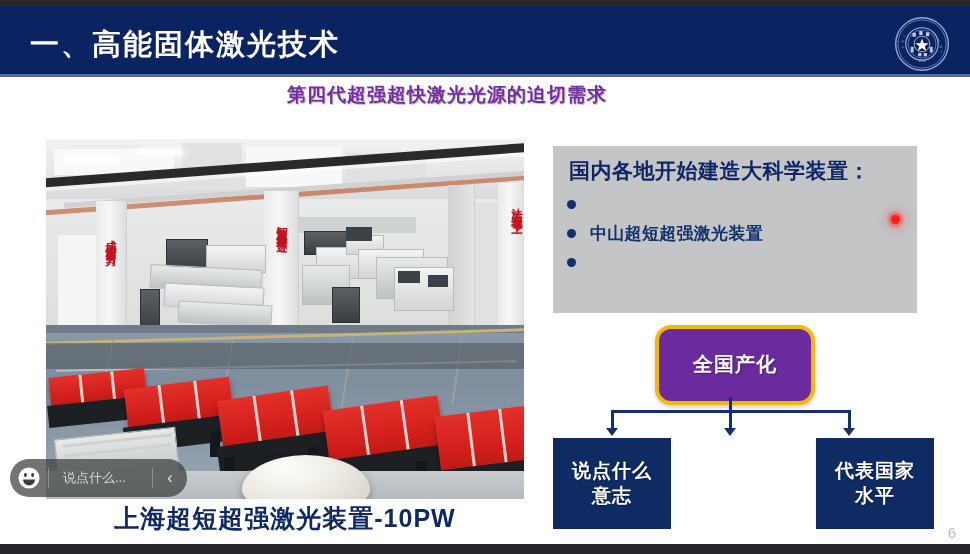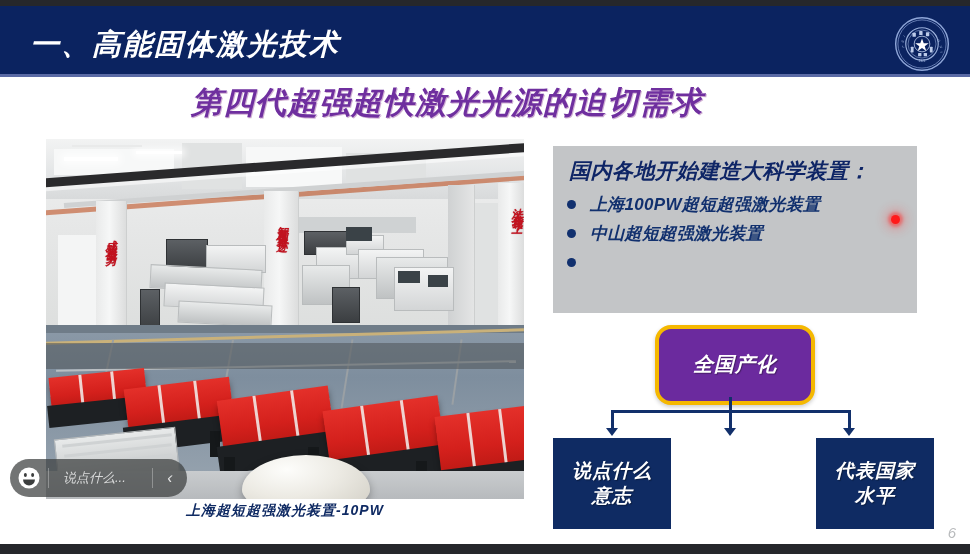--- a/index.html
+++ b/index.html
@@ -3,21 +3,20 @@
 <meta charset="utf-8">
 <style>
   html,body{margin:0;padding:0;background:#26272b;}
   body{font-family:"Liberation Sans","DejaVu Sans",sans-serif;}
 
   #slide{
     position:relative;
     width:970px;height:554px;
     overflow:hidden;
     background:#ffffff;
-    font-style:italic;
   }
 
   
   .letterbox{position:absolute;left:0;width:970px;background:#26272b;z-index:40;}
   .lb-top{top:0;height:6px;}
   .lb-bottom{top:544px;height:10px;}
 
   
   .header{
     position:absolute;left:0;top:6px;width:970px;height:68px;
@@ -39,21 +38,21 @@
   .seal{
     position:absolute;right:20px;top:10px;
     width:56px;height:56px;
   }
 
   
   .headline{
     position:absolute;left:0;top:82px;width:894px;
     text-align:center;
     color:#6f2f9f;
-    font-size:31px;font-weight:bold;
+    font-size:19px;font-weight:bold;
     letter-spacing:1px;
     text-shadow:1px 1px 0 rgba(120,30,130,.35);
   }
 
   
   .photo{
     position:absolute;left:46px;top:139px;width:478px;height:360px;
     overflow:hidden;
     background:#cfd3d6;
   }
@@ -138,21 +137,21 @@
     box-shadow:0 3px 8px rgba(0,0,0,.3);
   }
   
   .pipe{position:absolute;background:#c9b17a;height:3px;}
   .wire{position:absolute;background:#9aa0a4;}
 
   .caption{
     position:absolute;left:46px;top:502px;width:478px;
     text-align:center;
     color:#0f2a63;
-    font-size:14px;font-weight:bold;
+    font-size:25px;font-weight:bold;
     letter-spacing:1px;
   }
 
   
   .overlay{
     position:absolute;left:10px;top:459px;
     height:38px;
     display:flex;align-items:center;
     background:rgba(60,62,62,.72);
     border-radius:19px;
@@ -403,21 +402,20 @@
     <div class="ov-chev">‹</div>
   </div>
 
   <div class="caption">上海超短超强激光装置-10PW</div>
 
   <div class="panel">
     <div class="panel-title">国内各地开始建造大科学装置：</div>
     <ul>
       <li>
         <span class="dot"></span>
-        <span>上海100PW超短超强激光装置</span>
       </li>
       <li>
         <span class="dot"></span>
         <span>中山超短超强激光装置</span>
       </li>
       <li>
         <span class="dot"></span>
       </li>
     </ul>
   </div>

